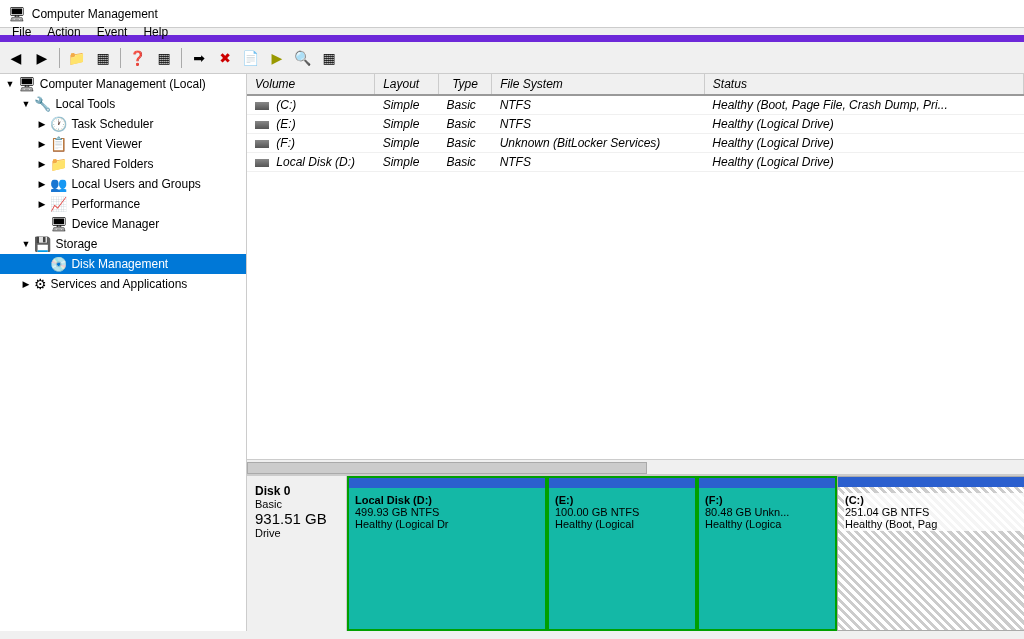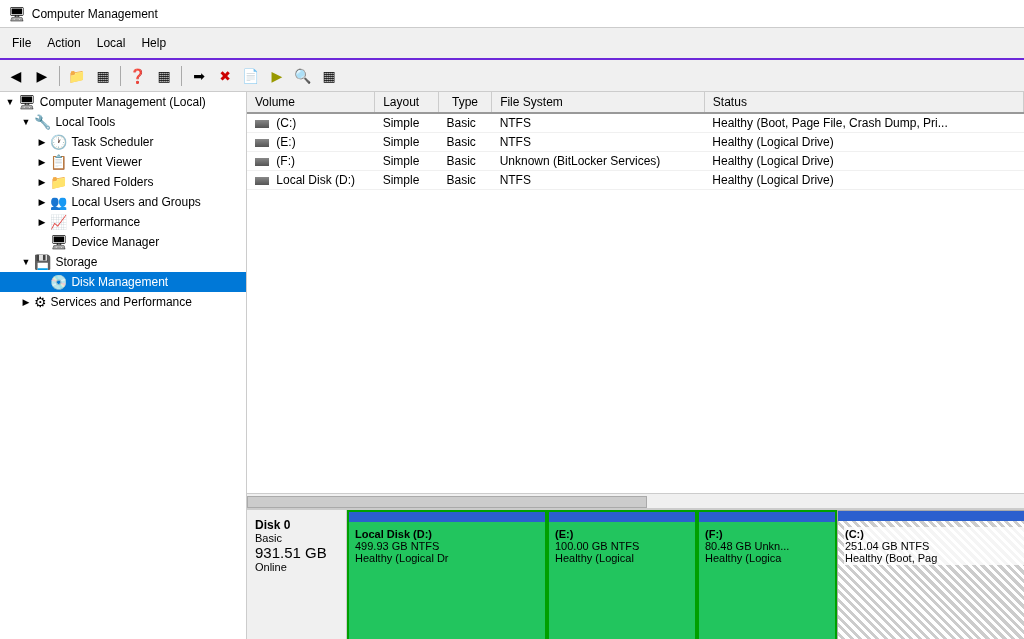--- a/index.html
+++ b/index.html
@@ -14,25 +14,25 @@
       padding: 0 8px;
       border-bottom: 1px solid #ccc;
       font-size: 12px;
       color: #000;
     }
     .title-bar .app-icon { margin-right: 6px; font-size: 14px; }
 
     
     .menu-bar {
       background: #f0f0f0;
-      height: 32px;
+      height: 14px;
       display: flex;
       align-items: center;
       padding: 0 4px;
-      border-bottom: 2px solid #6d28d9;
+      border-bottom: 7px solid #6d28d9;
     }
     .menu-bar .menu-item {
       padding: 2px 8px;
       cursor: pointer;
       font-size: 12px;
     }
 
     
     .toolbar {
       background: #f0f0f0;
@@ -97,20 +97,21 @@
       background: #fff;
       display: flex;
       flex-direction: column;
       overflow: hidden;
     }
 
     
     .table-area {
       flex: 1;
       overflow: auto;
+      font-style: italic;
     }
     table {
       width: 100%;
       border-collapse: collapse;
       font-size: 12px;
     }
     table thead tr {
       background: #f0f0f0;
     }
     table thead th {
@@ -143,22 +144,22 @@
       top: 2px;
       width: 400px;
       height: 12px;
       background: #ccc;
       border: 1px solid #aaa;
       cursor: pointer;
     }
 
     
     .disk-viz {
-      height: 140px;
-      background: #22c55e;
+      height: 156px;
+      background: #14b8a6;
       border-top: 1px solid #ccc;
       overflow-x: auto;
       overflow-y: hidden;
       display: flex;
       flex-direction: column;
     }
     .disk-row {
       display: flex;
       align-items: stretch;
       height: 100%;
@@ -220,21 +221,21 @@
 <body>
 
 <div class="title-bar">
   <span class="app-icon">🖥</span>
   <span>Computer Management</span>
 </div>
 
 <div class="menu-bar">
   <span class="menu-item">File</span>
   <span class="menu-item">Action</span>
-  <span class="menu-item">Local</span>
+  <span class="menu-item">Event</span>
   <span class="menu-item">Help</span>
 </div>
 
 <div class="toolbar">
   <button class="toolbar-btn">◀</button>
   <button class="toolbar-btn">▶</button>
   <div class="toolbar-separator"></div>
   <button class="toolbar-btn">📁</button>
   <button class="toolbar-btn">▦</button>
   <div class="toolbar-separator"></div>
@@ -309,21 +310,21 @@
 
     <div class="tree-item selected" style="padding-left:34px;">
       <span class="expand-btn" style="visibility:hidden;">▶</span>
       <span class="item-icon">💿</span>
       <span class="item-label">Disk Management</span>
     </div>
 
     <div class="tree-item" style="padding-left:18px;">
       <span class="expand-btn">▶</span>
       <span class="item-icon">⚙</span>
-      <span class="item-label">Services and Performance</span>
+      <span class="item-label">Services and Applications</span>
     </div>
   </div>
 
   <div class="content-area">
 
     <div class="table-area">
       <table>
         <thead>
           <tr>
             <th style="min-width:120px;">Volume</th>
@@ -381,21 +382,21 @@
     <div class="h-scroll-area">
       <div class="h-scroll-thumb"></div>
     </div>
 
     <div class="disk-viz">
       <div class="disk-row">
         <div class="disk-label-box">
           <div class="disk-num">Disk 0</div>
           <div class="disk-type">Basic</div>
           <div class="disk-size">931.51 GB</div>
-          <div class="disk-status">Online</div>
+          <div class="disk-status">Drive</div>
         </div>
         <div class="disk-partitions" id="disk-partitions">
             <div class="partition blue-header highlighted" style="width: 200px; flex-shrink: 0;">
               <div class="part-content">
     <div class="part-name">Local Disk  (D:)</div>
     <div class="part-size">499.93 GB NTFS</div>
     <div class="part-status">Healthy (Logical Dr</div>
   </div>
             </div>
             <div class="partition blue-header highlighted" style="width: 150px; flex-shrink: 0;">

